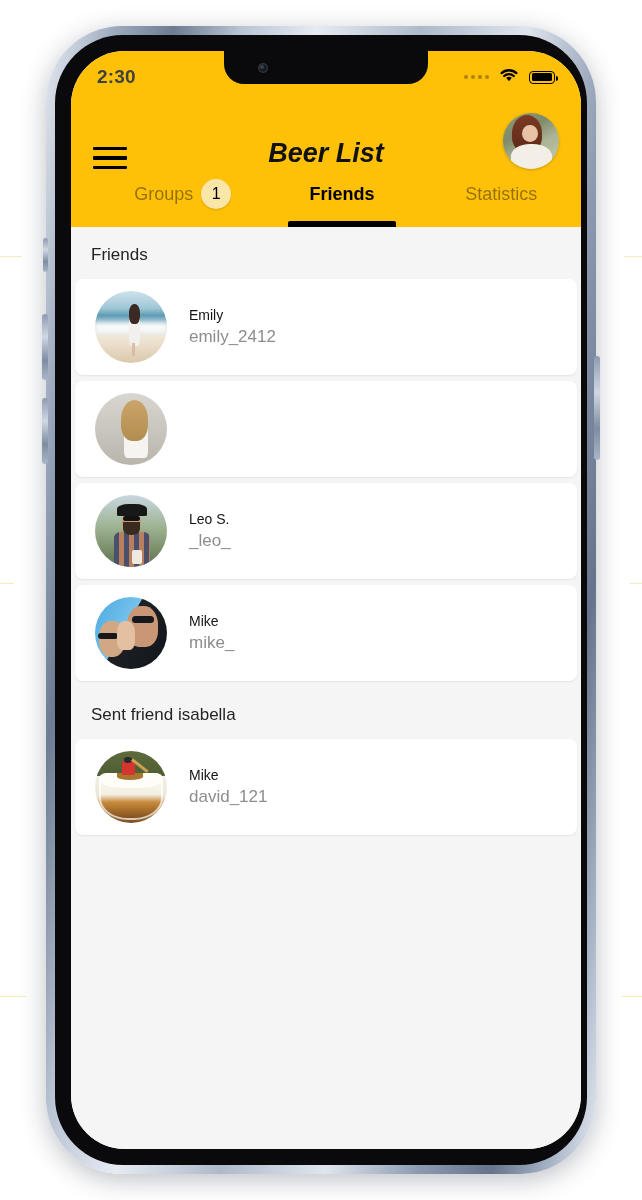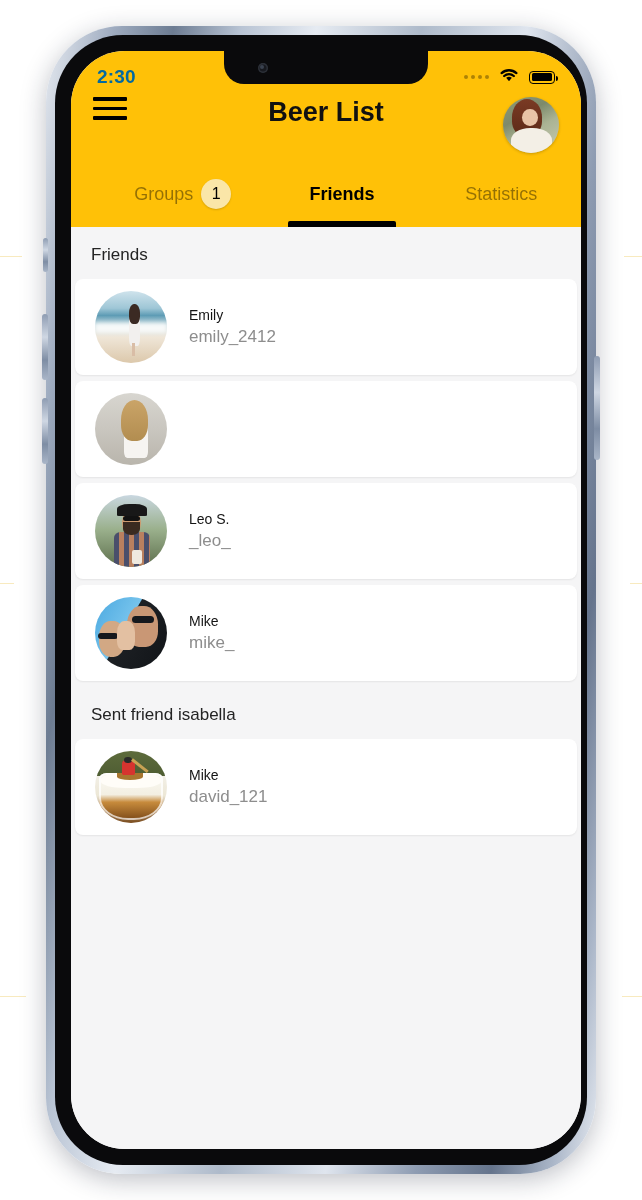--- a/index.html
+++ b/index.html
@@ -104,21 +104,21 @@
   #app-header {
     background: #ffc107;
     padding-top: 0;
   }
   #statusbar {
     height: 46px;
     display: flex;
     align-items: center;
     justify-content: space-between;
     padding: 6px 26px 0 26px;
-    color: #0369a1;
+    color: #404040;
   }
   #clock {
     font-size: 19px;
     font-weight: bold;
     letter-spacing: .2px;
   }
   #status-right {
     display: flex;
     align-items: center;
     gap: 9px;
@@ -148,23 +148,24 @@
     position: absolute;
     right: -4px; top: 4px;
     width: 2px; height: 5px;
     background: #000;
     border-radius: 0 2px 2px 0;
   }
 
   #navbar {
     height: 72px;
     display: flex;
-    align-items: flex-start;
+    align-items: flex-end;
     padding: 0 22px;
     position: relative;
+    font-style: italic;
   }
   #hamburger {
     width: 34px;
     display: flex;
     flex-direction: column;
     gap: 6px;
     cursor: pointer;
   }
   #hamburger i {
     display: block;

